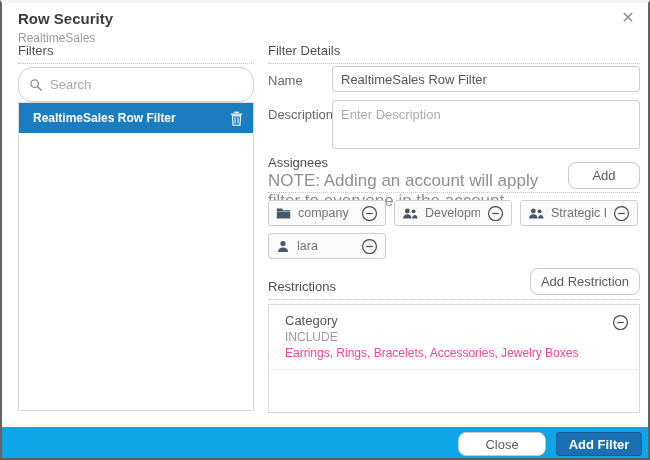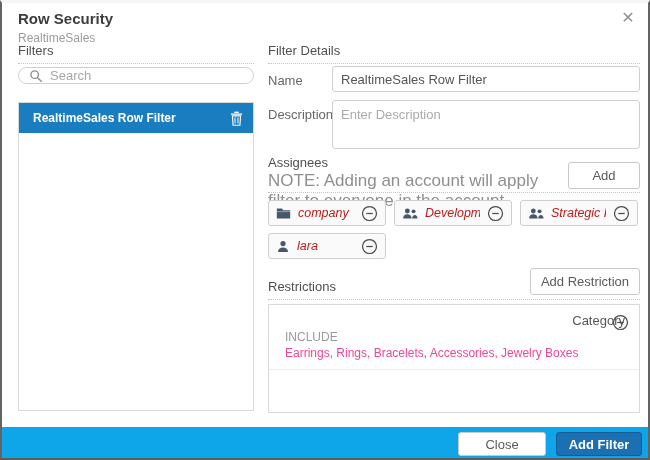--- a/index.html
+++ b/index.html
@@ -20,21 +20,21 @@
   .close-x { right:10px; top:5px; font-size:16px; color:#909090; cursor:pointer;
              width:20px; height:20px; text-align:center; line-height:20px; }
 
   
   .section-head { font-size:13px; color:#4f4f4f; padding-bottom:5px;
                   border-bottom:1px dotted #c6c6c6; }
   .lbl-filters { left:16px; top:40px; width:236px; }
   .lbl-details { left:266px; top:40px; width:372px; }
 
   
-  .searchbox { left:16px; top:64px; width:236px; height:17px; border:1px solid #cfcfcf;
+  .searchbox { left:16px; top:64px; width:236px; height:35px; border:1px solid #cfcfcf;
                border-radius:14px; background:#fff; display:flex; align-items:center;
                padding:0 10px; gap:7px; }
   .searchbox input { border:none; outline:none; flex:1; font-size:13px; color:#555;
                      font-family:"Liberation Sans", sans-serif; background:transparent; }
   .searchbox input::placeholder { color:#a8a8a8; }
 
   .filter-list { left:16px; top:99px; width:236px; height:309px;
                  border:1px solid #d9d9d9; background:#fff; }
   .filter-item { height:30px; background:#1a7dc0; color:#fff; display:flex;
                  align-items:center; padding:0 10px 0 14px; cursor:pointer; }
@@ -47,43 +47,43 @@
   .txt-input { left:330px; top:63px; width:308px; height:26px; border:1px solid #cfcfcf;
                border-radius:3px; font-size:13px; color:#555; padding:0 8px;
                font-family:"Liberation Sans", sans-serif; outline:none; }
   .txt-area { left:330px; top:97px; width:308px; height:49px; border:1px solid #cfcfcf;
               border-radius:3px; font-size:13px; color:#15803d; padding:6px 8px; resize:none;
               font-family:"Liberation Sans", sans-serif; outline:none; }
   .txt-area::placeholder, .txt-input::placeholder { color:#aaa; }
 
   .assignees-head { left:266px; top:152px; font-size:13px; color:#4f4f4f; }
   .assignees-note { left:266px; top:168px; font-size:17px; color:#8f8f8f; width:300px; }
-  .btn { background:#fff; border:1px solid #c9c9c9; border-radius:3px; color:#5a5a5a;
+  .btn { background:#fff; border:1px solid #c9c9c9; border-radius:8px; color:#5a5a5a;
          font-size:13px; font-family:"Liberation Sans", sans-serif; cursor:pointer;
          display:flex; align-items:center; justify-content:center; }
   .btn-add { left:566px; top:159px; width:72px; height:27px; }
   .dotted-rule { border-bottom:1px dotted #c6c6c6; height:1px; }
   .rule-assignees { left:266px; top:189px; width:372px; }
   .rule-restrictions { left:266px; top:296px; width:372px; }
 
   .chips { left:266px; top:197px; width:372px; display:flex; flex-wrap:wrap;
            gap:7px 8px; }
   .chip { width:118px; height:26px; background:#fafafa; border:1px solid #cfcfcf;
           border-radius:3px; display:flex; align-items:center; padding:0 7px; gap:7px; }
-  .chip .chip-label { flex:1; font-size:12.5px; color:#b91c1c; white-space:nowrap;
-                      overflow:hidden;font-style:italic; }
+  .chip .chip-label { flex:1; font-size:12.5px; color:#737373; white-space:nowrap;
+                      overflow:hidden; }
   .chip svg.id-icon { flex:0 0 auto; }
   .remove-btn { flex:0 0 auto; cursor:pointer; display:flex; align-items:center; }
 
   .restr-head { left:266px; top:276px; font-size:13px; color:#4f4f4f; }
   .btn-add-restr { left:528px; top:265px; width:110px; height:27px; }
   .restr-panel { left:266px; top:301px; width:372px; height:109px;
                  border:1px solid #d9d9d9; background:#fff; }
   .restr-row { position:relative; padding:8px 14px 9px 16px; border-bottom:1px solid #ededed; }
-  .restr-field { font-size:13px; color:#555;text-align:right; }
+  .restr-field { font-size:13px; color:#555; }
   .restr-mode { font-size:12px; color:#9a9a9a; margin-top:2px; }
   .restr-values { font-size:12px; color:#ec4899; margin-top:2px; }
   .restr-row .remove-btn { position:absolute; right:10px; top:9px; }
 
   
   .footer { left:0; top:424px; width:100%; height:33px; background:#0ea5e9; }
   .btn-close { position:absolute; right:102px; top:5px; width:88px; height:24px; }
   .btn-primary { position:absolute; right:6px; top:5px; width:86px; height:24px;
                  background:#1b70b4; border:1px solid #155d99; color:#fff;
                  font-weight:bold; border-radius:3px; }

